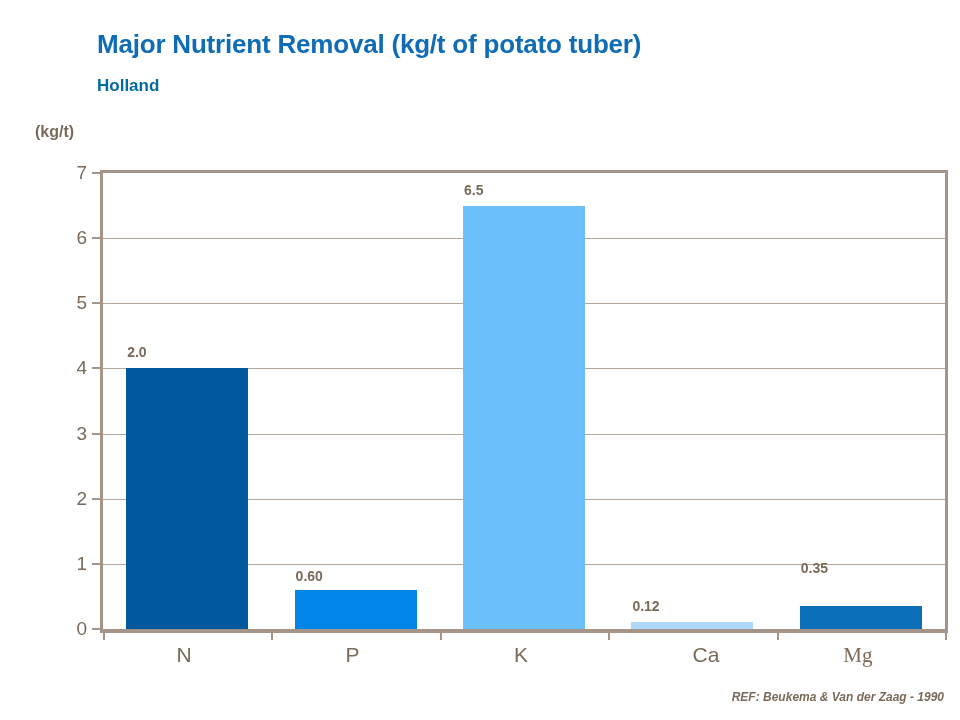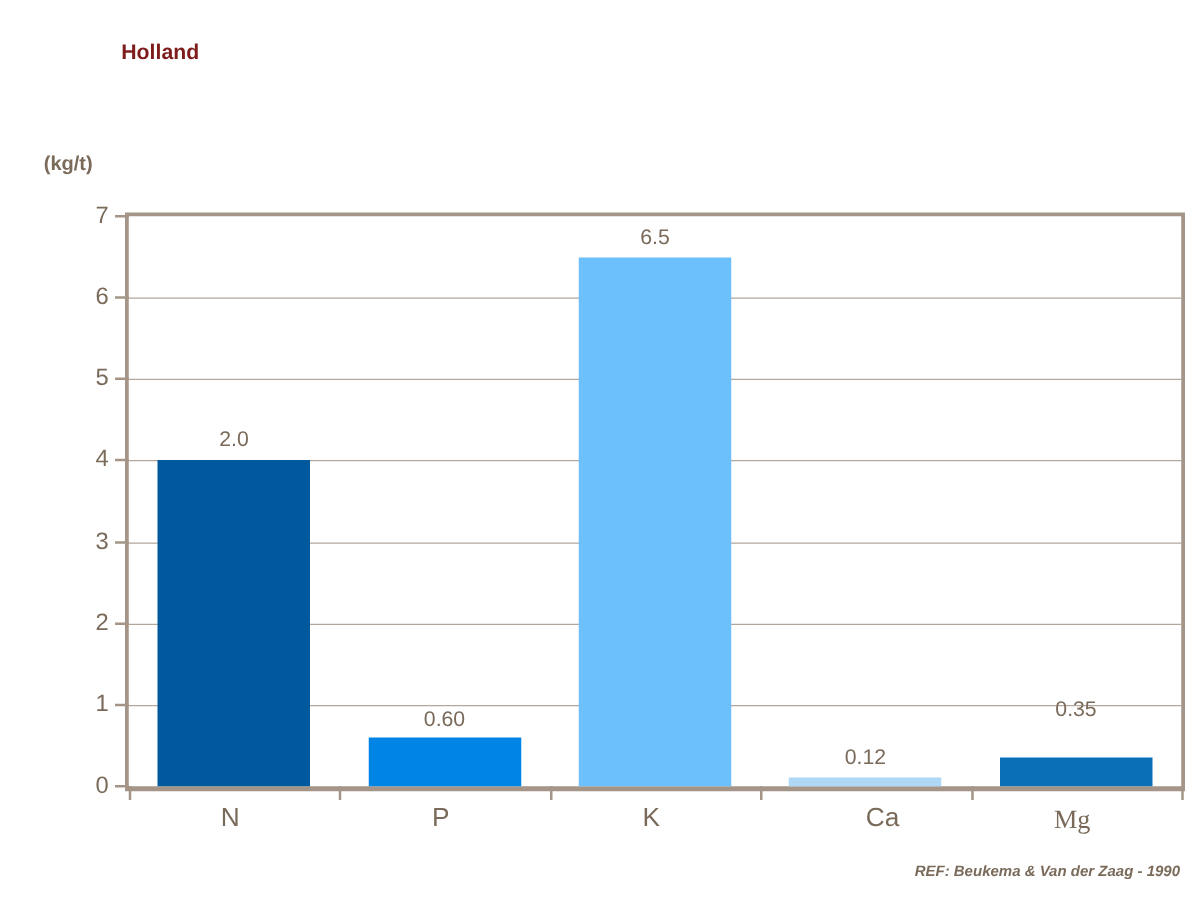--- a/index.html
+++ b/index.html
@@ -26,23 +26,23 @@
     font-size: 26px;
     font-weight: bold;
     color: #0f6cb5;
     line-height: 30px;
     letter-spacing: -0.2px;
     white-space: nowrap;
   }
   #chart-subtitle {
     font-size: 17px;
     font-weight: bold;
-    color: #7f1d1d;
+    color: #0369a1;
     line-height: 22px;
-    margin-top: 2px;
+    margin-top: 16px;
   }
 
   
   #axis-unit {
     position: absolute;
     left: 35px;
     top: 123px;
     font-size: 16px;
     font-weight: bold;
     color: #7a6a5a;
@@ -108,25 +108,25 @@
     background: #a49588;
   }
 
   
   .bar {
     position: absolute;
     bottom: 0;
   }
   .bar-label {
     position: absolute;
-    text-align: center;
-    font-size: 17px;
+    font-size: 14px;
     color: #7a6a5a;
     line-height: 22px;
     white-space: nowrap;
+    font-weight: bold;
   }
 
   
   .cat-label {
     position: absolute;
     top: 643px;
     text-align: center;
     font-size: 21px;
     color: #7a6a5a;
     line-height: 24px;
@@ -143,20 +143,21 @@
     font-weight: bold;
     font-style: italic;
     color: #7a6a5a;
     white-space: nowrap;
   }
 </style>
 </head>
 <body>
 
 <div id="title-block">
+  <div id="chart-title">Major Nutrient Removal (kg/t of potato tuber)</div>
   <div id="chart-subtitle">Holland</div>
 </div>
 
 <div id="axis-unit">(kg/t)</div>
 
 <div id="plot-area">
   <div id="plot-inner">
       <div class="ytick" style="top: 455px;"></div>
       <div class="ytick-label" style="top: 445px;">0</div>
       <div class="gridline" style="top: 391px;"></div>

